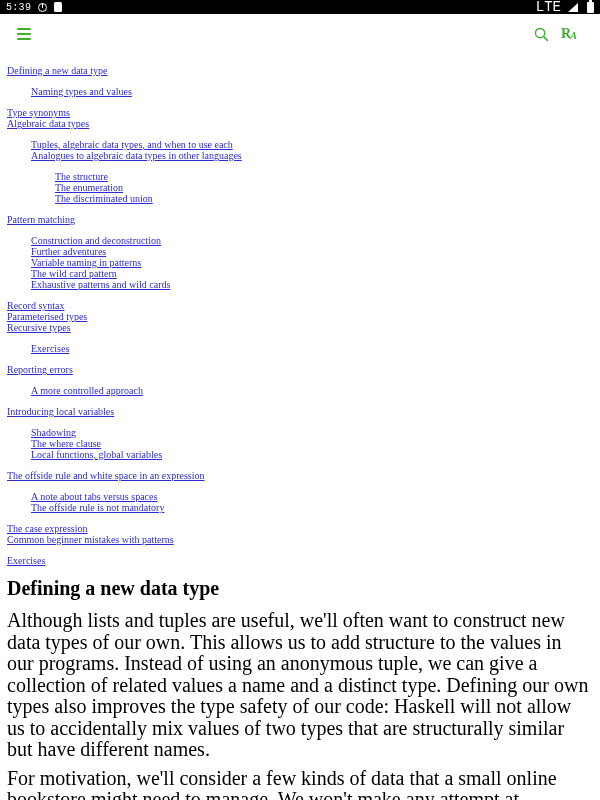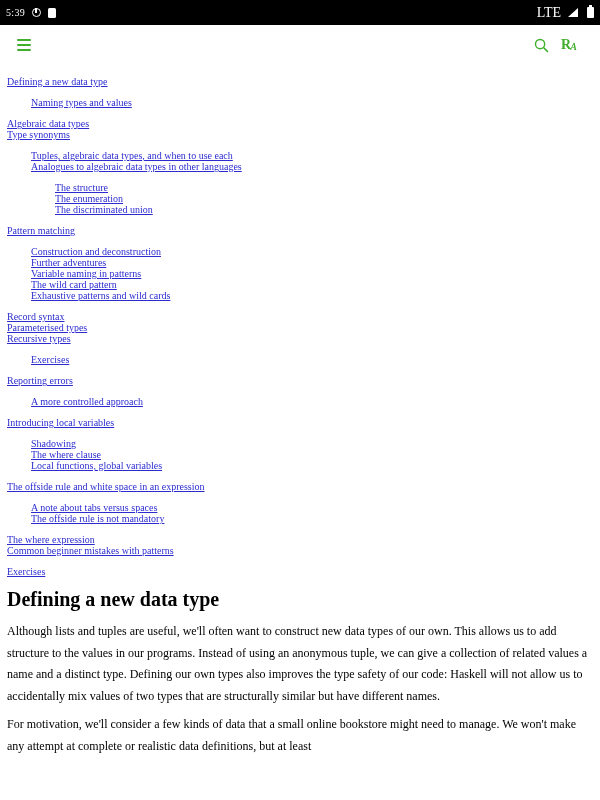--- a/index.html
+++ b/index.html
@@ -10,25 +10,25 @@
   * { box-sizing: border-box; }
   html, body { margin: 0; padding: 0; }
   body {
     width: 600px; height: 800px; overflow: hidden;
     background: #ffffff;
     font-family: "Liberation Serif", serif;
   }
 
   
   .status-bar {
-    height: 25px; background: var(--sb-bg);
+    height: 14px; background: var(--sb-bg);
     display: flex; align-items: center;
     padding: 0 6px;
     color: #fff;
-    font-family: Liberation Serif, serif;
+    font-family: Liberation Mono, monospace;
     font-size: 10px; line-height: 15px;
   }
   .sb-left, .sb-right { display: flex; align-items: center; gap: 7px; }
   .sb-spacer { flex: 1; }
   .sb-time { letter-spacing: 0.3px; }
   .sb-circle-icon {
     width: 9px; height: 9px; border-radius: 50%;
     border: 1.5px solid #fff; position: relative;
   }
   .sb-circle-icon::after {
@@ -85,21 +85,21 @@
     color: var(--link);
     text-decoration: underline;
     cursor: pointer;
   }
 
   .chapter-heading {
     font-size: 20px; font-weight: bold; color: #000;
     margin: 3px 0 10px 0; line-height: 24px;
   }
   .body-para {
-    font-size: 12px; line-height: 21.5px; color: #000;
+    font-size: 20px; line-height: 21.5px; color: #000;
     margin: 0 0 7px 0;
   }
 </style>
 </head>
 <body>
 
 <div class="status-bar">
   <div class="sb-left">
     <span class="sb-time">5:39</span>
     <span class="sb-circle-icon"></span>
@@ -136,22 +136,22 @@
 
 <div class="content">
   <div class="toc">
       <p class="toc-group level-1">
         <a class="toc-link">Defining a new data type</a>
       </p>
       <p class="toc-group level-2">
         <a class="toc-link">Naming types and values</a>
       </p>
       <p class="toc-group level-1">
+        <a class="toc-link">Type synonyms</a>
         <a class="toc-link">Algebraic data types</a>
-        <a class="toc-link">Type synonyms</a>
       </p>
       <p class="toc-group level-2">
         <a class="toc-link">Tuples, algebraic data types, and when to use each</a>
         <a class="toc-link">Analogues to algebraic data types in other languages</a>
       </p>
       <p class="toc-group level-3">
         <a class="toc-link">The structure</a>
         <a class="toc-link">The enumeration</a>
         <a class="toc-link">The discriminated union</a>
       </p>
@@ -188,21 +188,21 @@
         <a class="toc-link">Local functions, global variables</a>
       </p>
       <p class="toc-group level-1">
         <a class="toc-link">The offside rule and white space in an expression</a>
       </p>
       <p class="toc-group level-2">
         <a class="toc-link">A note about tabs versus spaces</a>
         <a class="toc-link">The offside rule is not mandatory</a>
       </p>
       <p class="toc-group level-1">
-        <a class="toc-link">The where expression</a>
+        <a class="toc-link">The case expression</a>
         <a class="toc-link">Common beginner mistakes with patterns</a>
       </p>
       <p class="toc-group level-1">
         <a class="toc-link">Exercises</a>
       </p>
     </div>
 
   <h1 class="chapter-heading">Defining a new data type</h1>
 
   <p class="body-para">Although lists and tuples are useful, we'll often want to construct new data types of our own. This allows us to add structure to the values in our programs. Instead of using an anonymous tuple, we can give a collection of related values a name and a distinct type. Defining our own types also improves the type safety of our code: Haskell will not allow us to accidentally mix values of two types that are structurally similar but have different names.</p>

